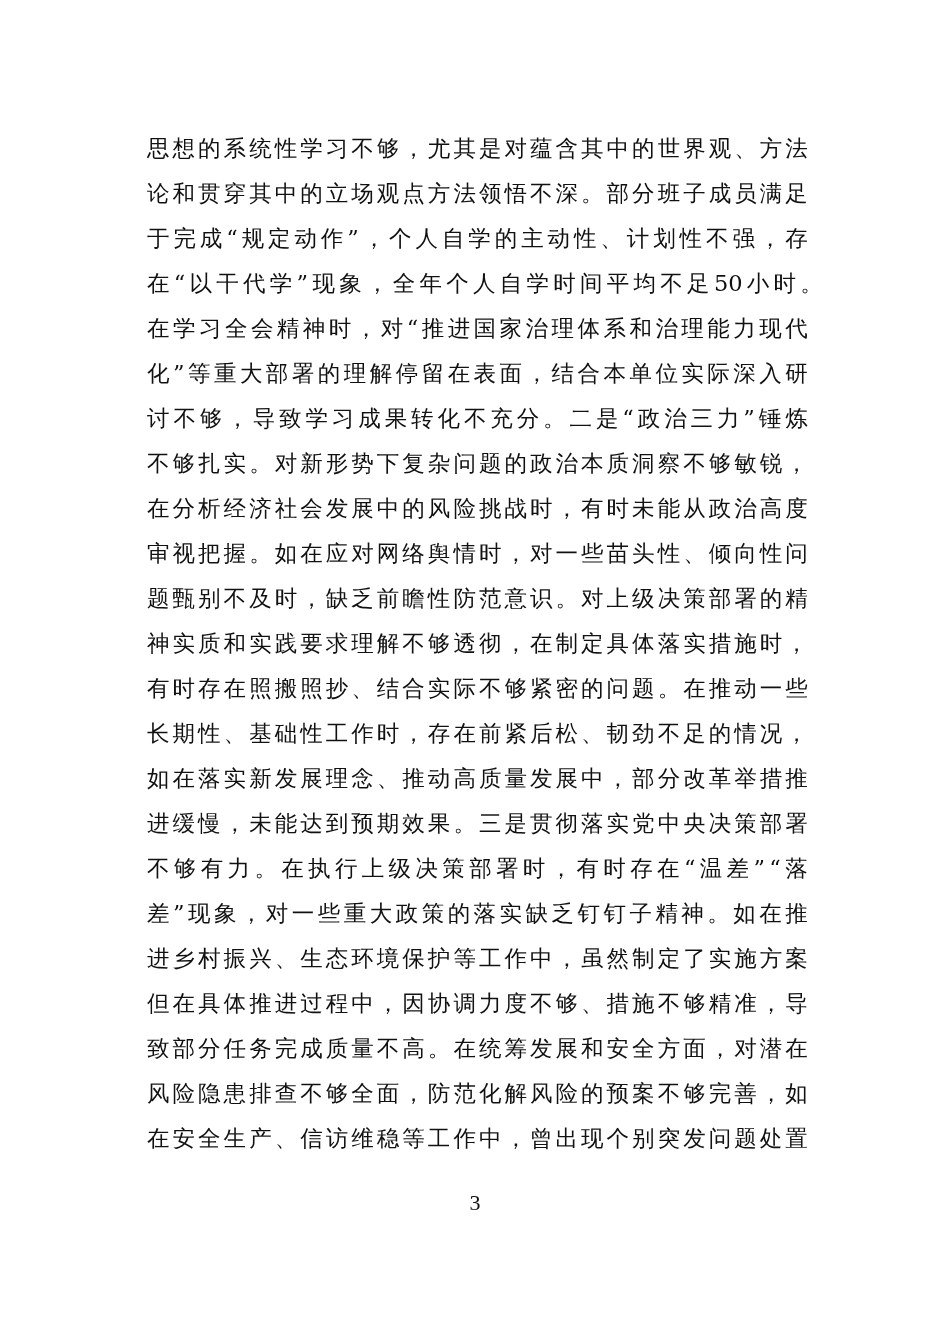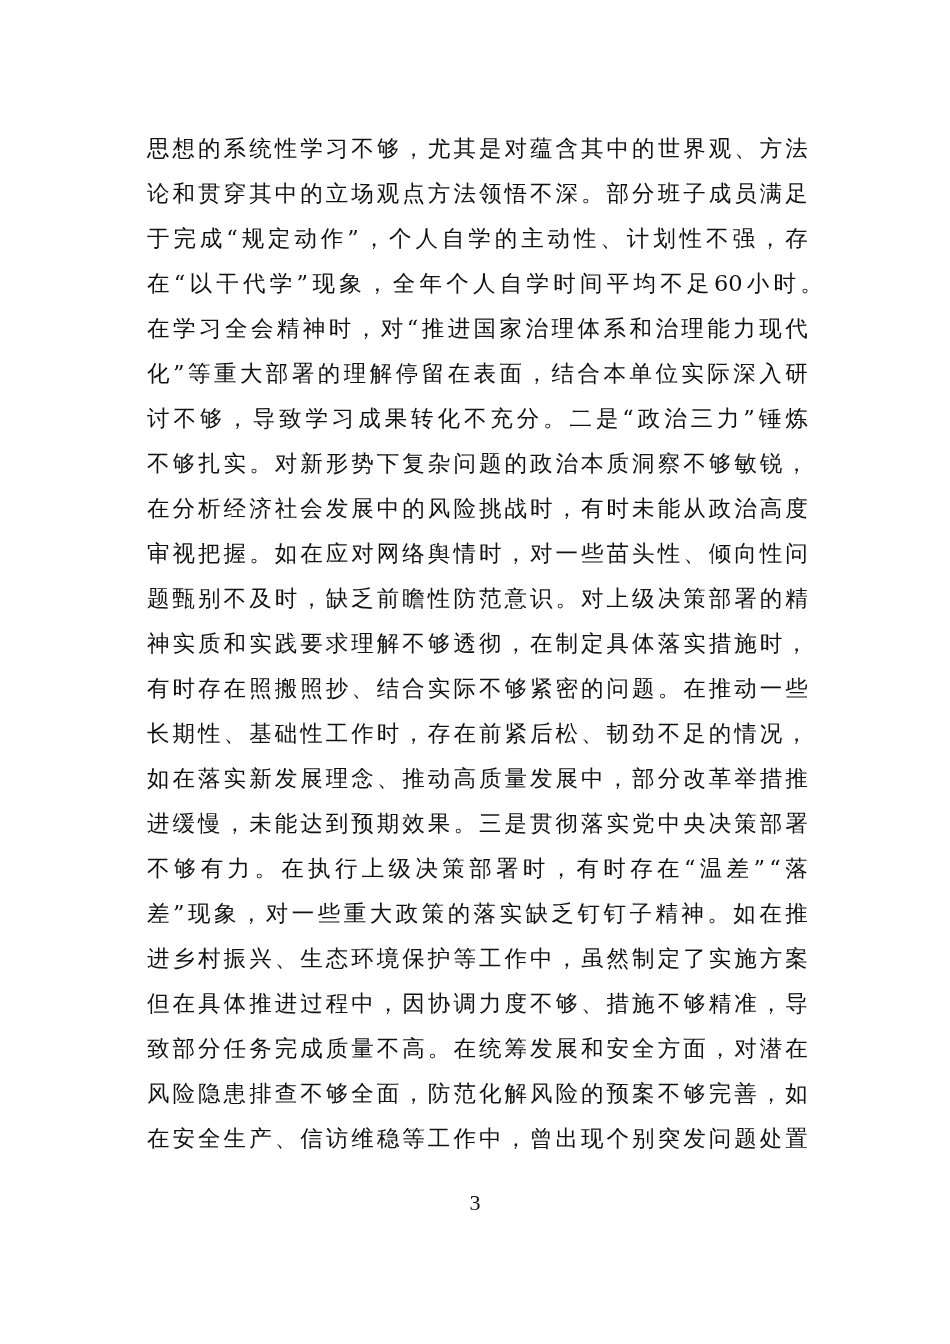--- a/index.html
+++ b/index.html
@@ -159,21 +159,21 @@
         <span>个</span>
         <span>人</span>
         <span>自</span>
         <span>学</span>
         <span>时</span>
         <span>间</span>
         <span>平</span>
         <span>均</span>
         <span>不</span>
         <span>足</span>
-        <span>60</span>
+        <span>50</span>
         <span>小</span>
         <span>时</span>
         <span>。</span>
       </div>
     <div class="line" style="display: flex; justify-content: space-between;">
         <span>在</span>
         <span>学</span>
         <span>习</span>
         <span>全</span>
         <span>会</span>

